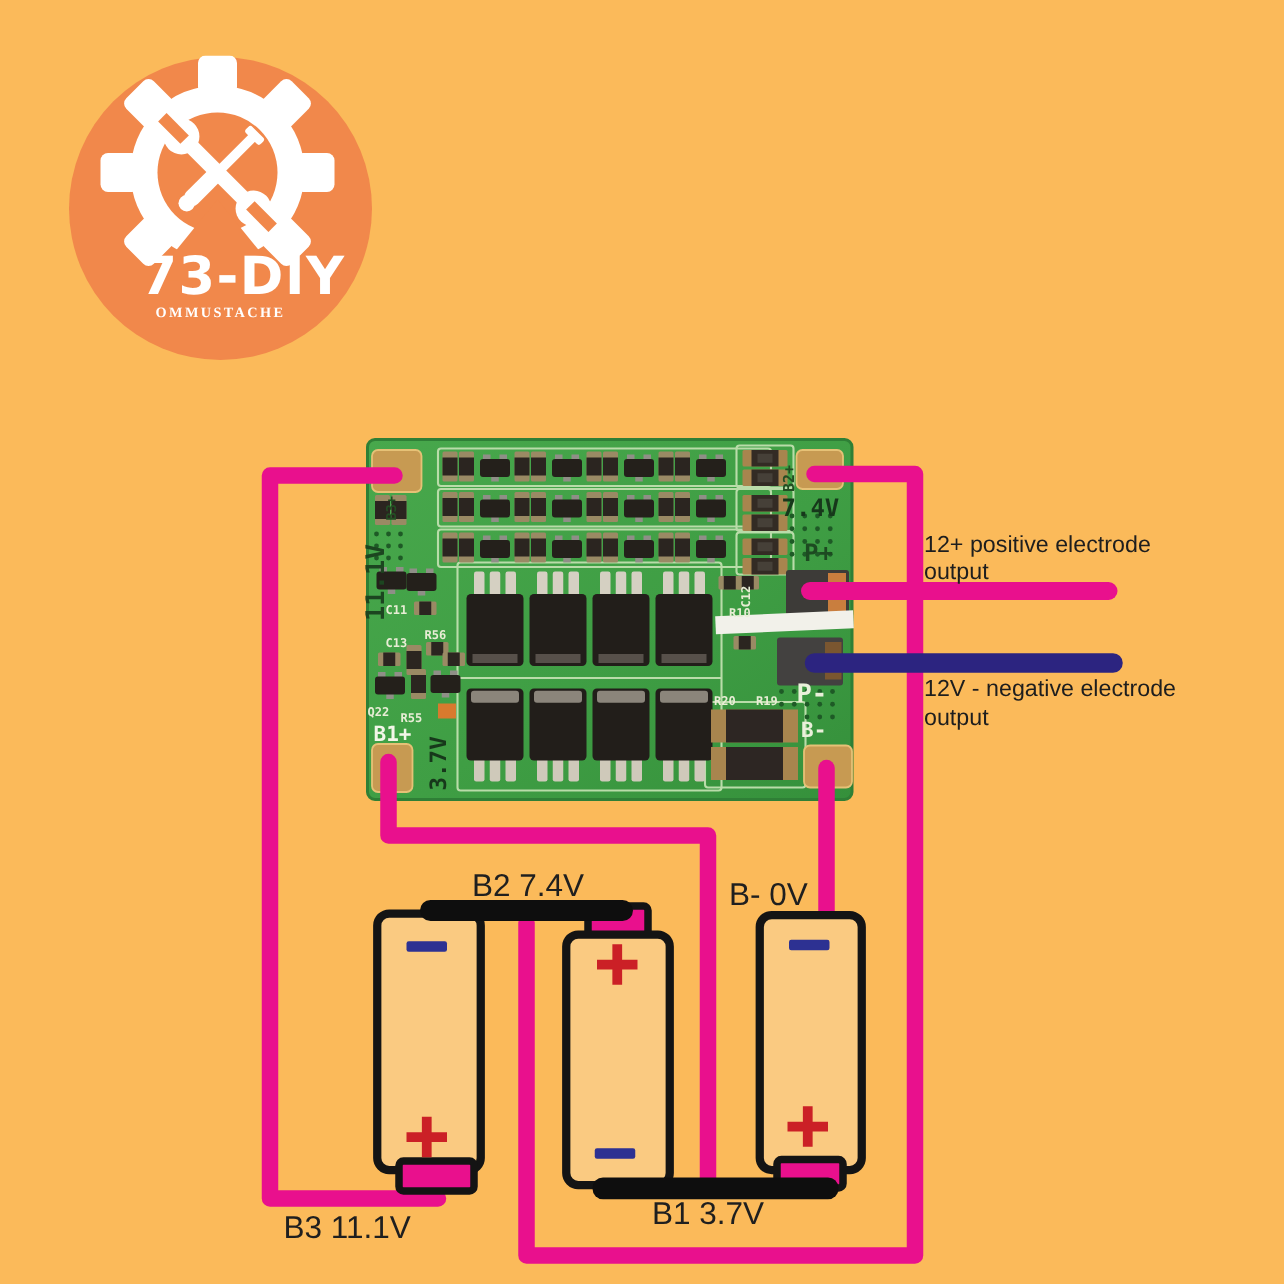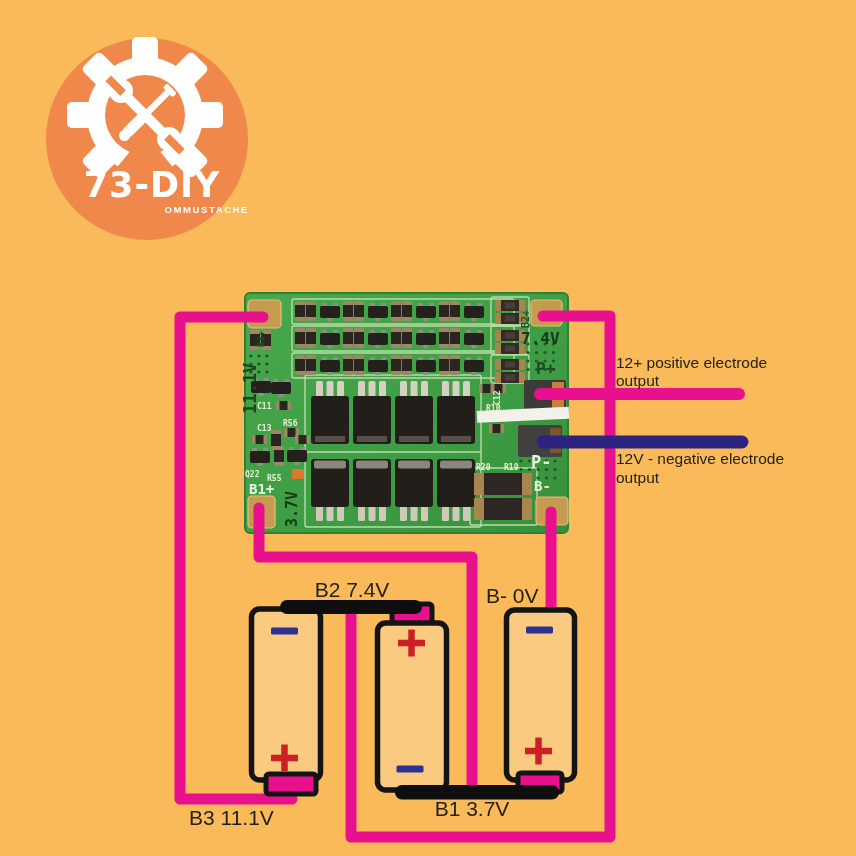--- a/index.html
+++ b/index.html
@@ -7,29 +7,29 @@
     position:relative;
     width:856px;height:856px;
     background:#FBBA5A;
     overflow:hidden;
     font-family:"Liberation Sans", sans-serif;
   }
   
   .logo{position:absolute;left:45px;top:37px;width:204px;height:204px;}
   .logo svg{position:absolute;left:0;top:0;}
   .logo-brand{
-    position:absolute;left:5px;top:128px;width:100%;
+    position:absolute;left:15px;top:128px;width:100%;
     text-align:center;color:#ffffff;
     font-family:"DejaVu Sans", sans-serif;font-weight:bold;
     font-size:35px;letter-spacing:1px;
   }
   .logo-sub{
     position:absolute;left:0;top:167px;width:100%;
-    text-align:right;color:#ffffff;
-    font-family:Liberation Sans, sans-serif;font-weight:bold;
+    text-align:center;color:#ffffff;
+    font-family:Liberation Serif, serif;font-weight:bold;
     font-size:9.5px;letter-spacing:1.6px;
   }
   
   .title{
     position:absolute;left:378px;top:88px;width:414px;
     text-align:center;color:#17130C;
     font-family:"DejaVu Serif", serif;font-weight:bold;
     font-size:55px;line-height:55px;
     -webkit-text-stroke:1.3px #17130C;
   }

